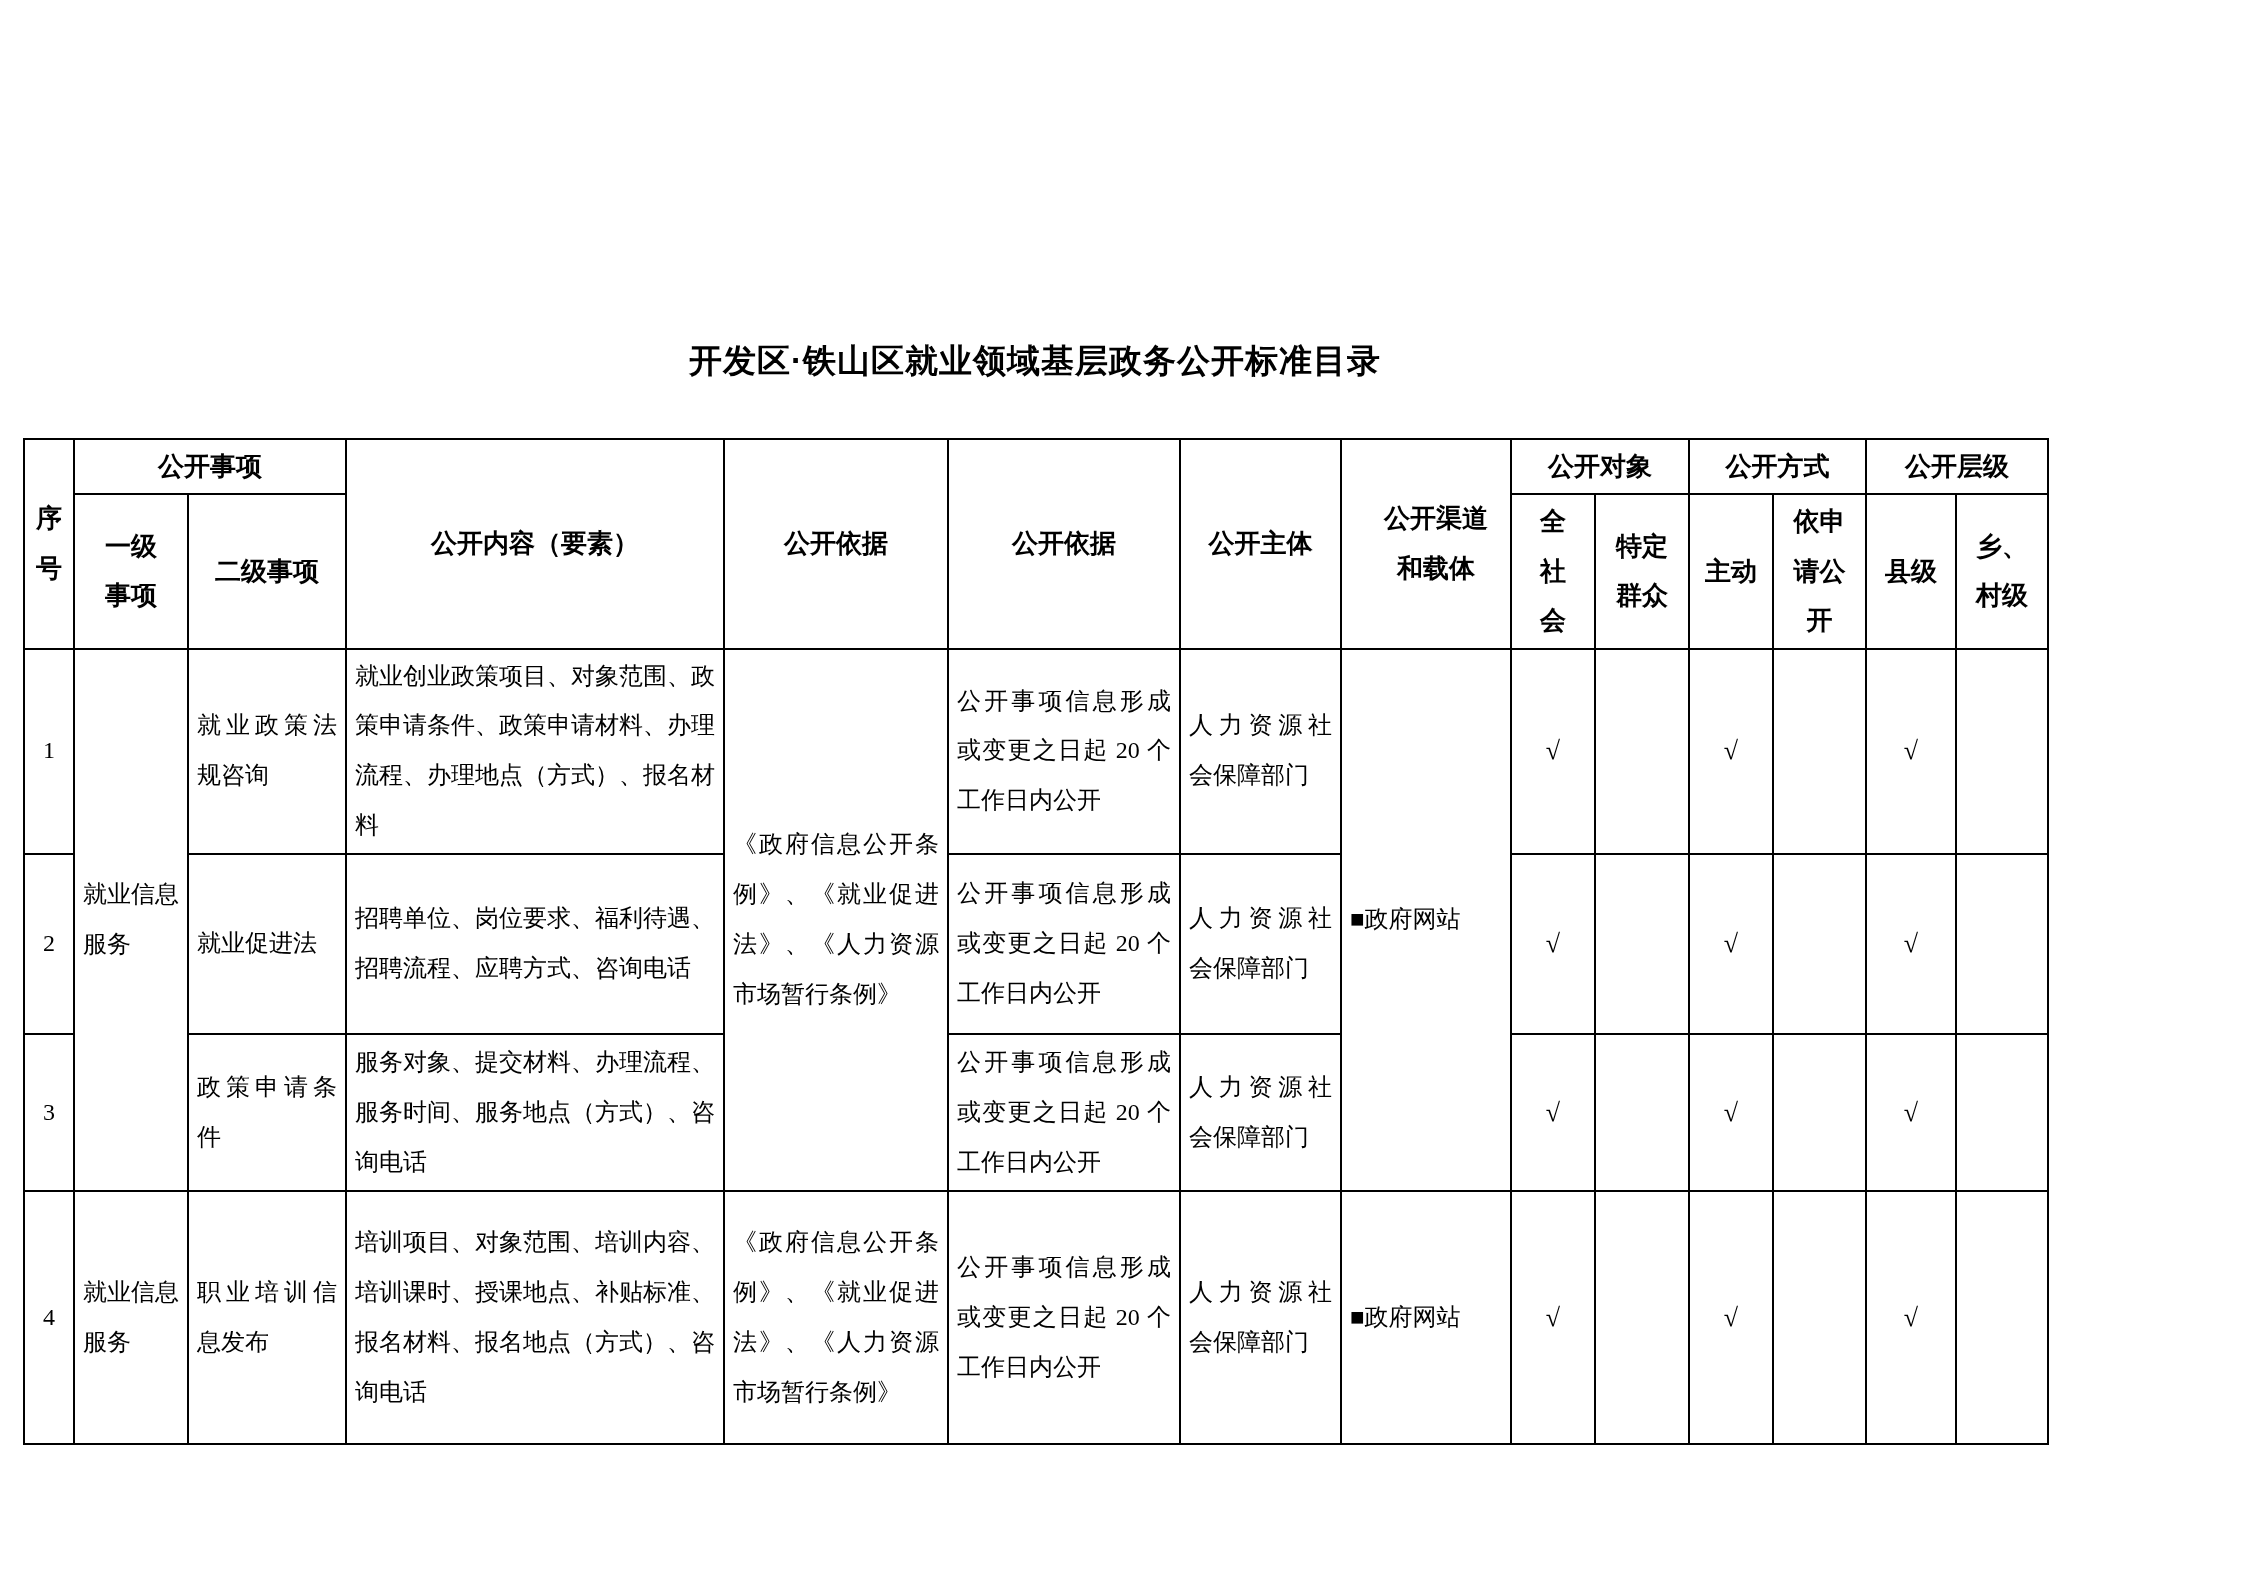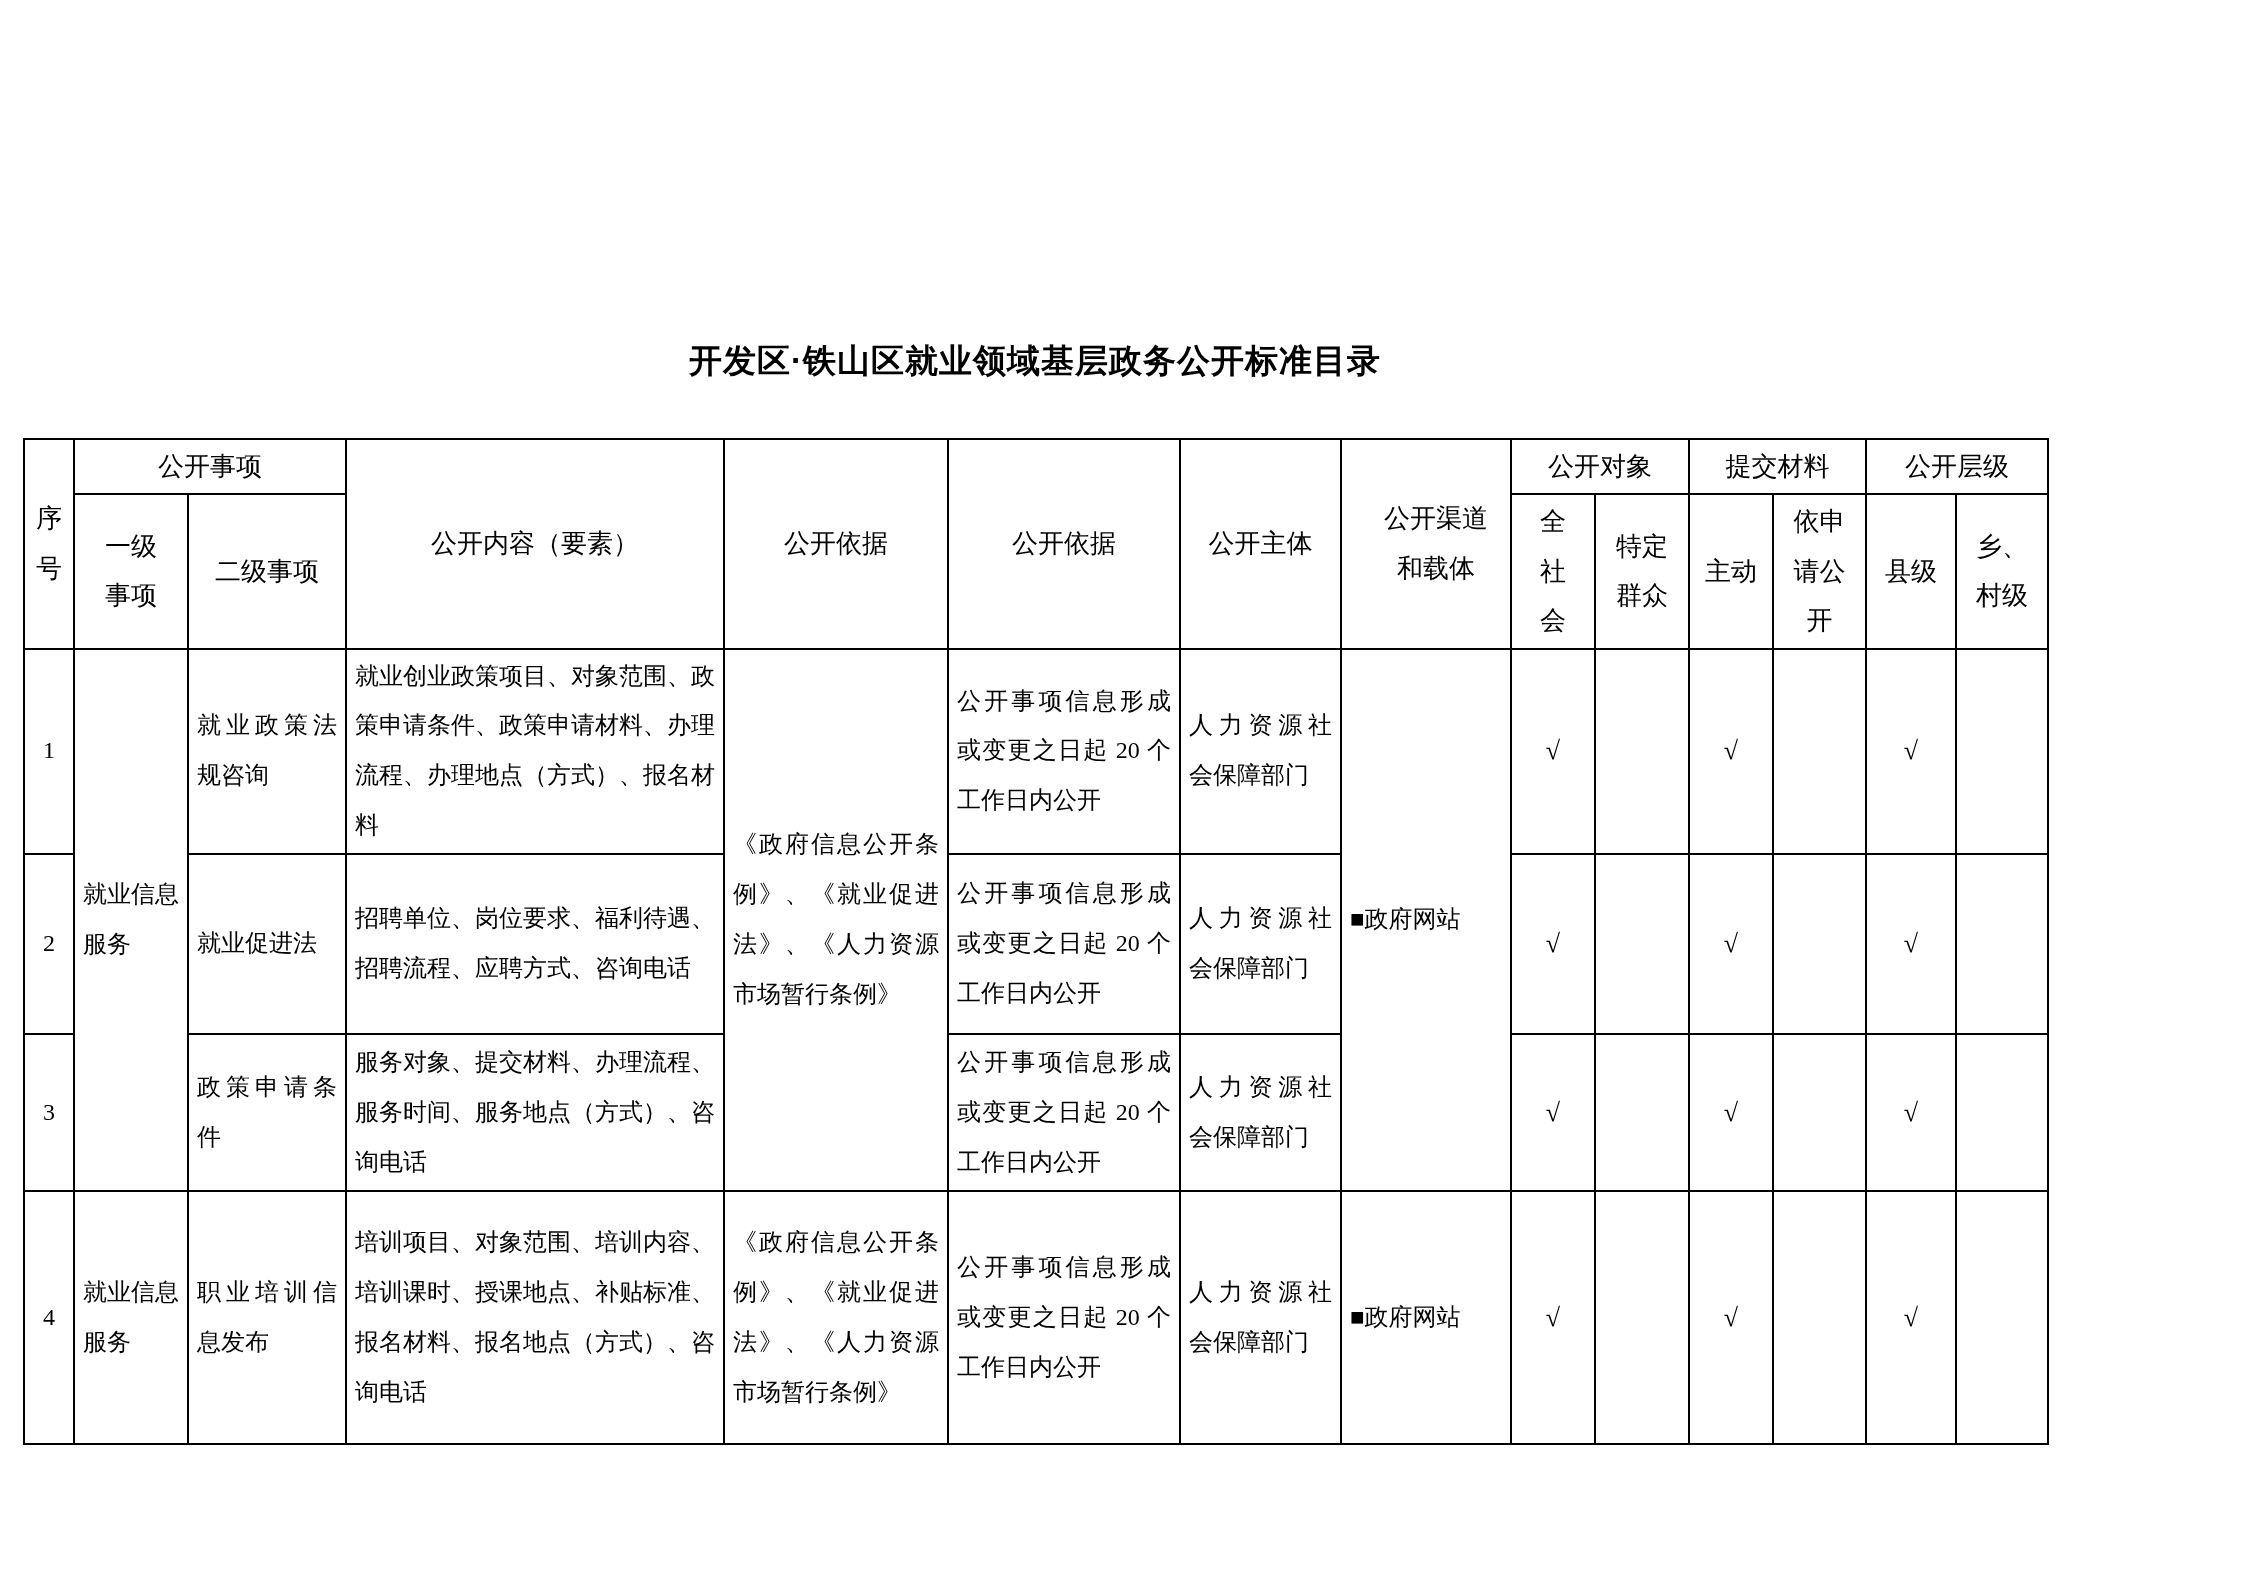--- a/index.html
+++ b/index.html
@@ -18,21 +18,21 @@
   table.dir td{
     border:2px solid #000;
     font-size:24px;line-height:2.08;
     padding:2px 8px;
     vertical-align:middle;
     text-align:justify;
     word-break:break-all;
     overflow:hidden;
   }
   table.dir td.hd{
-    font-weight:normal;font-size:26px;text-align:center;line-height:1.9;
+    font-weight:bold;font-size:26px;text-align:center;line-height:1.9;
     padding:2px 4px;
   }
   table.dir td.c{text-align:center;}
   table.dir td.chk{text-align:center;font-size:26px;padding:2px 2px;}
   .fw30{display:inline-block;width:30px;vertical-align:middle;}
   .fw60{display:inline-block;width:60px;vertical-align:middle;}
   .fw110{display:inline-block;width:112px;vertical-align:middle;margin-left:20px;}
   tr.hr1{height:40px;}
   tr.hr2{height:134px;}
   tr.r1{height:193px;}
@@ -66,21 +66,21 @@
   <tbody>
       <tr class="hr1">
     <td class="hd" rowspan="2"><span class="fw30">序号</span></td>
     <td class="hd" colspan="2">公开事项</td>
     <td class="hd" rowspan="2">公开内容（要素）</td>
     <td class="hd" rowspan="2">公开依据</td>
     <td class="hd" rowspan="2">公开依据</td>
     <td class="hd" rowspan="2">公开主体</td>
     <td class="hd" rowspan="2"><span class="fw110">公开渠道和载体</span></td>
     <td class="hd" colspan="2">公开对象</td>
-    <td class="hd" colspan="2">提交材料</td>
+    <td class="hd" colspan="2">公开方式</td>
     <td class="hd" colspan="2">公开层级</td>
   </tr>
 
   <tr class="hr2">
     <td class="hd"><span class="fw60">一级事项</span></td>
     <td class="hd">二级事项</td>
     <td class="hd"><span class="fw30">全社会</span></td>
     <td class="hd"><span class="fw60">特定群众</span></td>
     <td class="hd">主动</td>
     <td class="hd"><span class="fw60">依申请公开</span></td>

